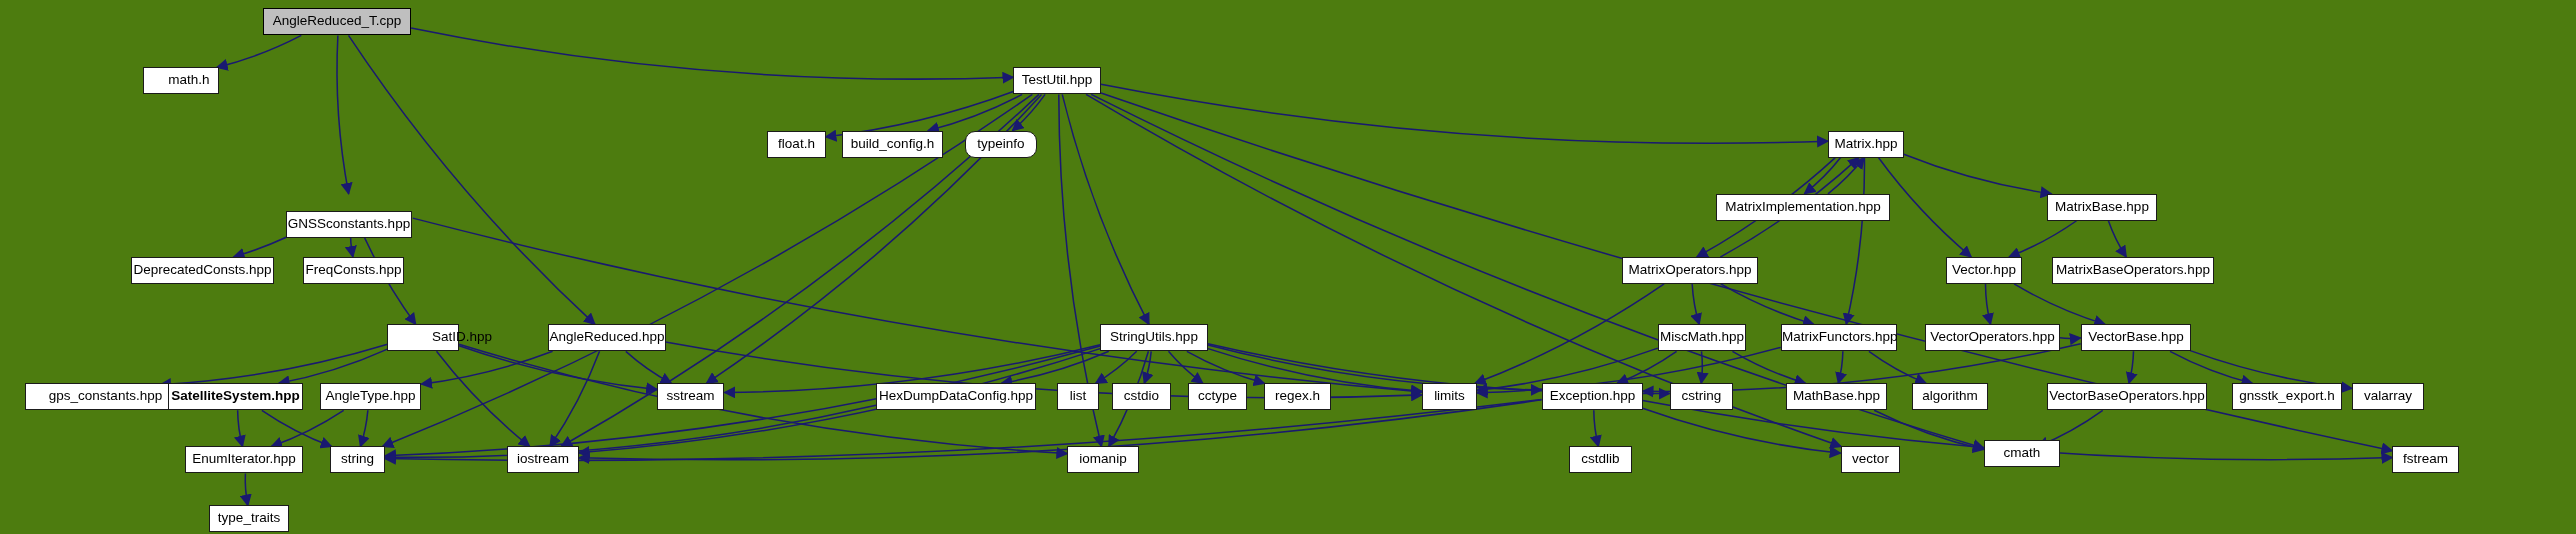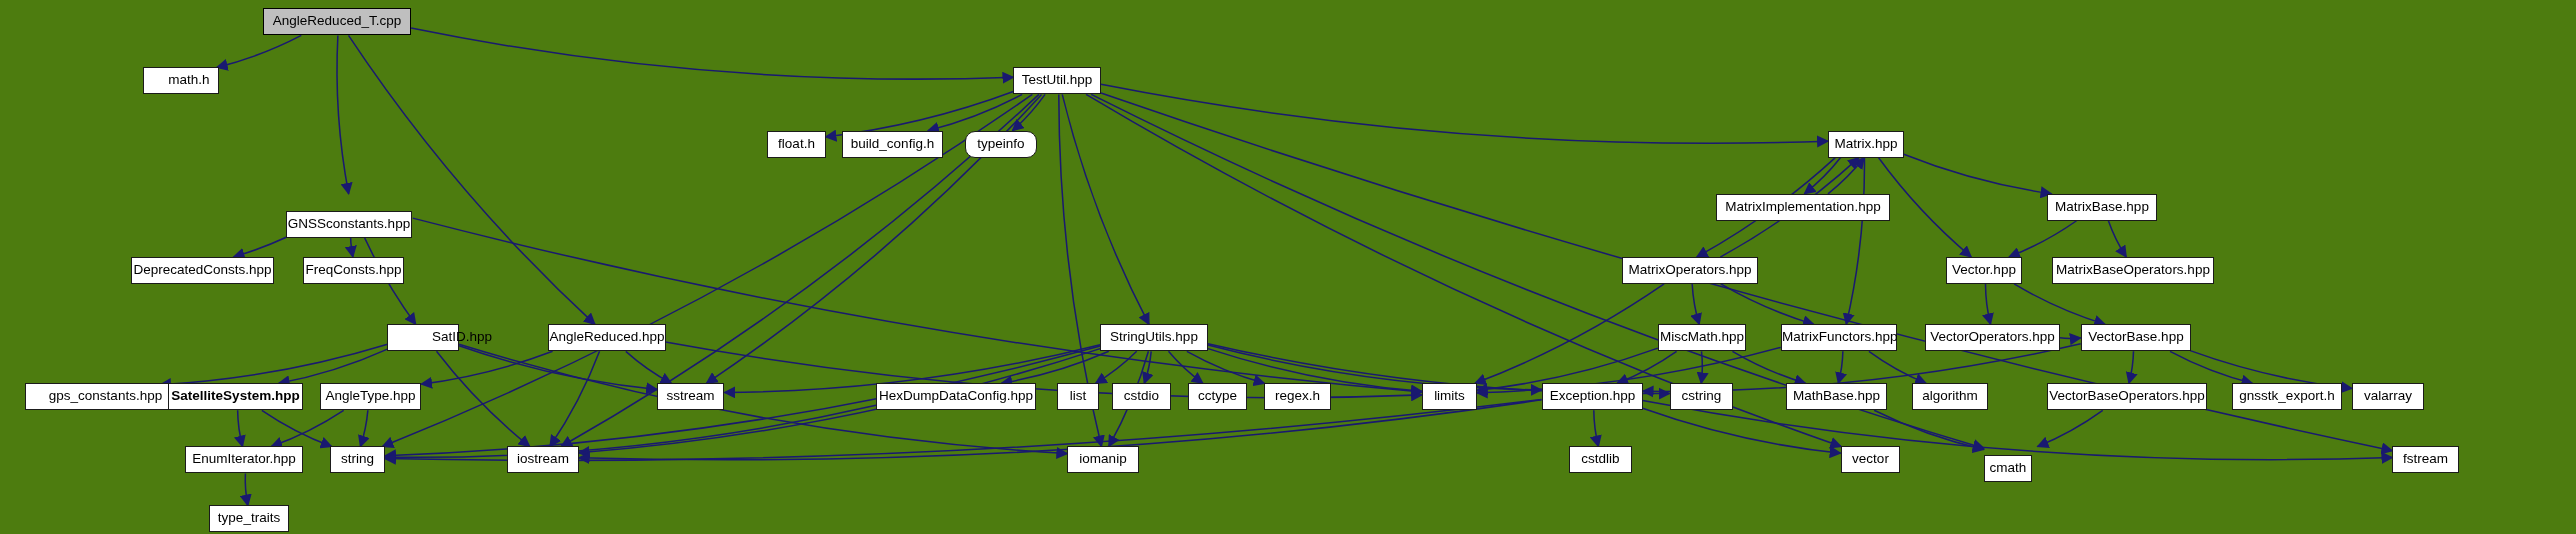--- a/index.html
+++ b/index.html
@@ -157,18 +157,18 @@
       <div class="gnode" style="left: 1912px; top: 383px; width: 76px;">algorithm</div>
       <div class="gnode" style="left: 2047px; top: 383px; width: 160px;">VectorBaseOperators.hpp</div>
       <div class="gnode" style="left: 2232px; top: 383px; width: 110px;">gnsstk_export.h</div>
       <div class="gnode" style="left: 2352px; top: 383px; width: 72px;">valarray</div>
       <div class="gnode" style="left: 185px; top: 446px; width: 118px;">EnumIterator.hpp</div>
       <div class="gnode" style="left: 330px; top: 446px; width: 55px;">string</div>
       <div class="gnode" style="left: 507px; top: 446px; width: 72px;">iostream</div>
       <div class="gnode" style="left: 1067px; top: 446px; width: 72px;">iomanip</div>
       <div class="gnode" style="left: 1569px; top: 446px; width: 63px;">cstdlib</div>
       <div class="gnode" style="left: 1841px; top: 446px; width: 59px;">vector</div>
-      <div class="gnode" style="left: 1984px; top: 455px; width: 48px;">cmath</div>
+      <div class="gnode" style="left: 1984px; top: 440px; width: 76px;">cmath</div>
       <div class="gnode" style="left: 2392px; top: 446px; width: 67px;">fstream</div>
       <div class="gnode" style="left: 209px; top: 505px; width: 80px;">type_traits</div>
     </div>
 </div>
 
 
 </body></html>

